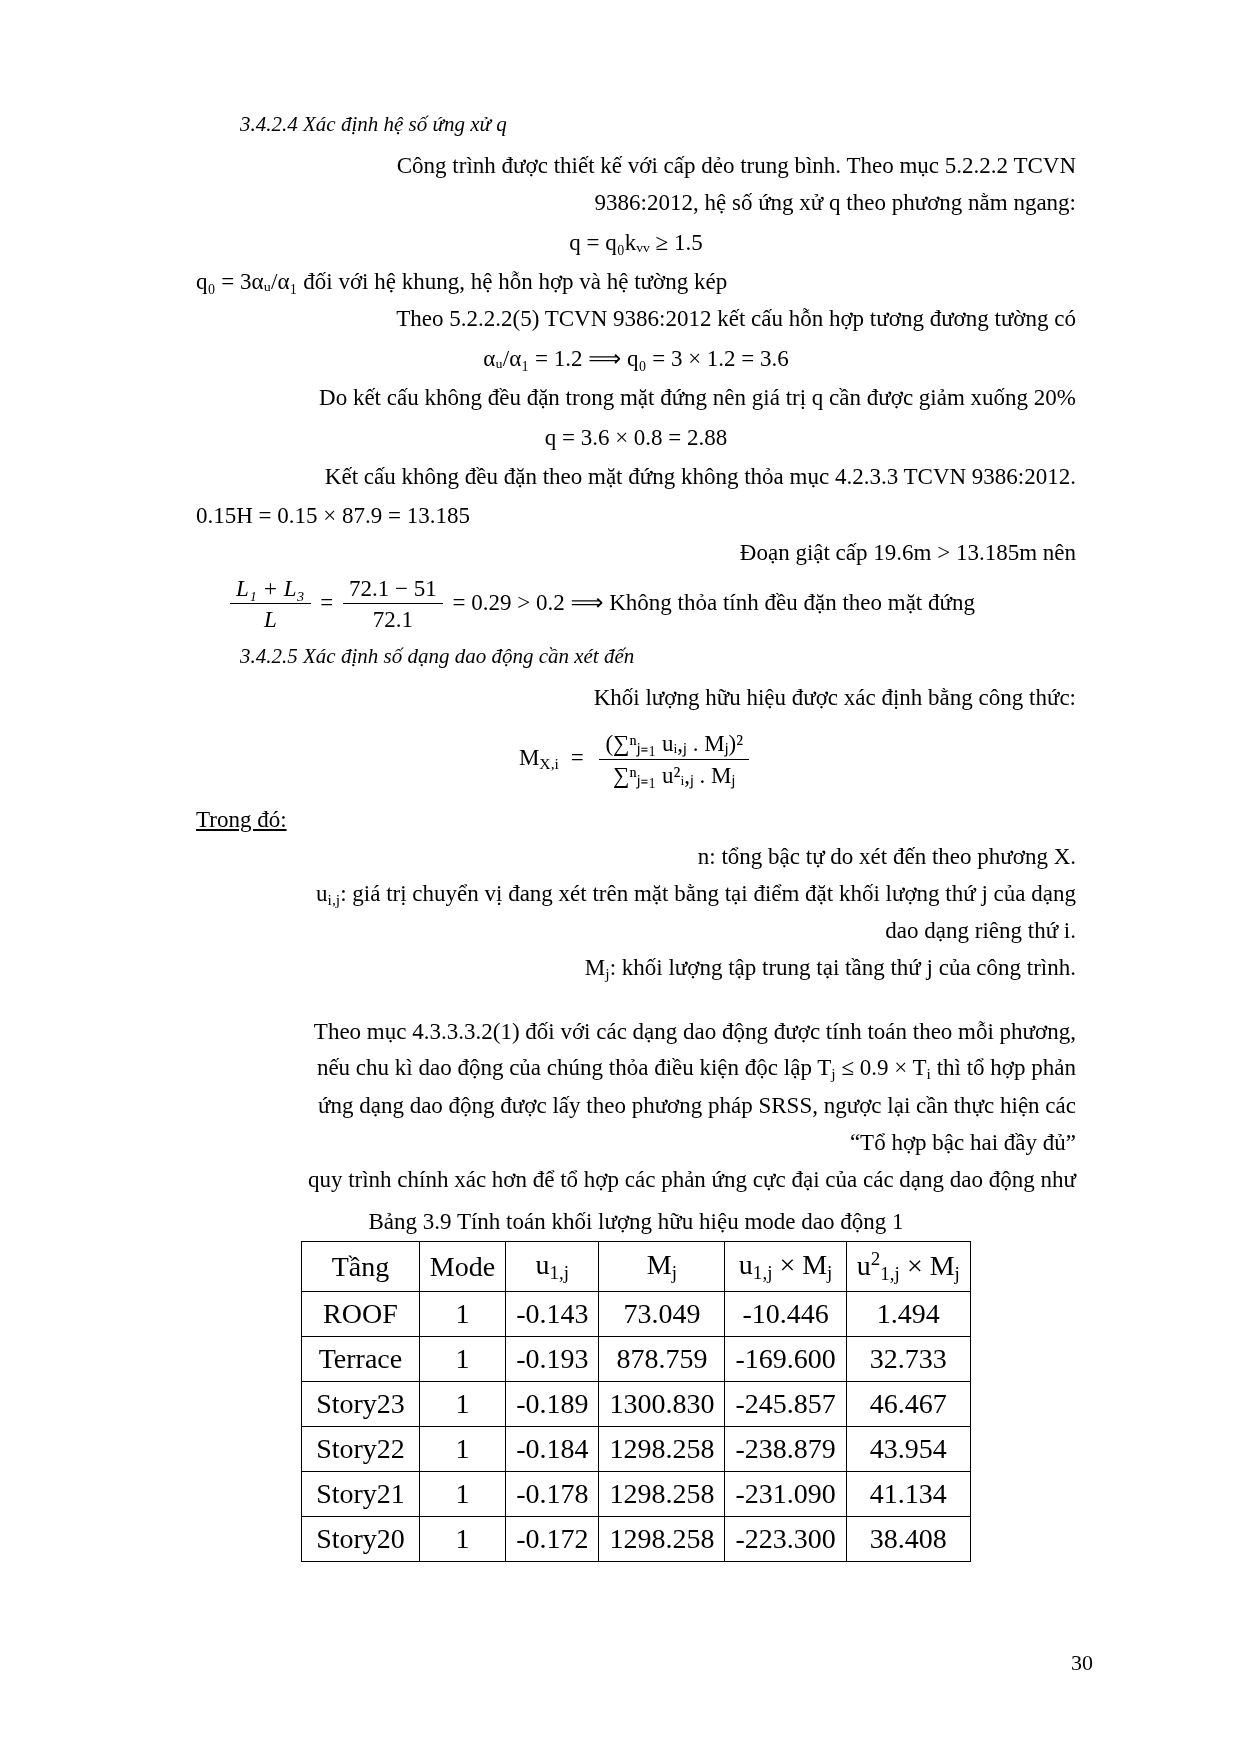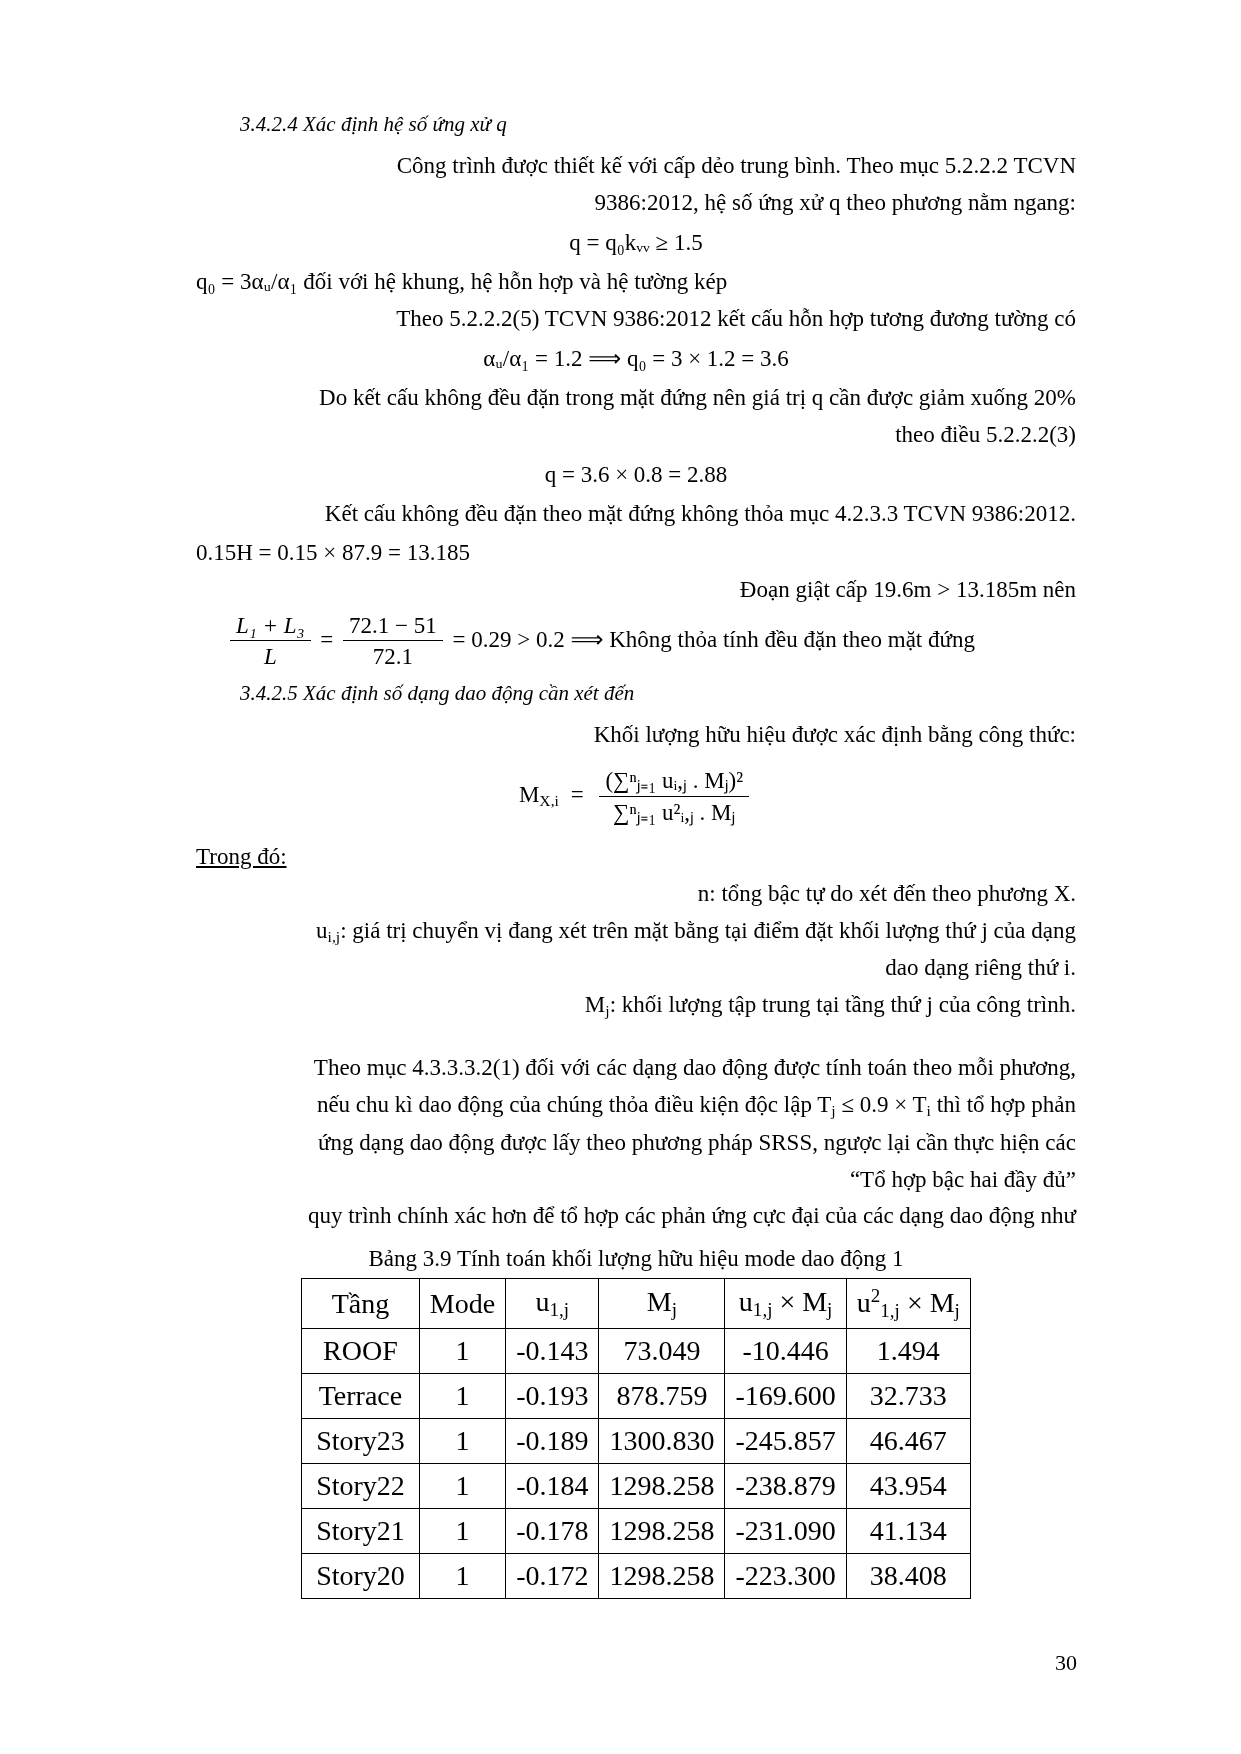--- a/index.html
+++ b/index.html
@@ -94,21 +94,21 @@
     text-align: center;
     padding: 6px 10px;
     font-weight: normal;
     white-space: nowrap;
   }
   table.data th { font-weight: normal; }
   table.data td.stname { padding-left: 14px; padding-right: 14px; }
 
   .page-number {
     position: absolute;
-    right: 164px;
+    right: 148px;
     bottom: 78px;
     font-size: 22px;
   }
 </style>
 </head>
 <body>
 
 <div class="page">
   <div class="content">
 
@@ -121,21 +121,20 @@
       <span>q = q₀kᵥᵥ ≥ 1.5</span>
     </div>
 
     <div class="eq-left">q₀ = 3αᵤ/α₁ đối với hệ khung, hệ hỗn hợp và hệ tường kép</div>
 
     <p class="body">Theo 5.2.2.2(5) TCVN 9386:2012 kết cấu hỗn hợp tương đương tường có</p>
 
     <div class="eq">αᵤ/α₁ = 1.2 ⟹ q₀ = 3 × 1.2 = 3.6</div>
 
     <p class="body">Do kết cấu không đều đặn trong mặt đứng nên giá trị q cần được giảm xuống 20%</p>
-    <p class="body">theo điều 5.2.2.2(3)</p>
 
     <div class="eq">q = 3.6 × 0.8 = 2.88</div>
 
     <p class="body">Kết cấu không đều đặn theo mặt đứng không thỏa mục 4.2.3.3 TCVN 9386:2012.</p>
 
     <div class="eq-left">0.15H = 0.15 × 87.9 = 13.185</div>
 
     <p class="body">Đoạn giật cấp 19.6m &gt; 13.185m nên</p>
 
     <div class="eq-left bigfrac" style="margin-left:30px;">

